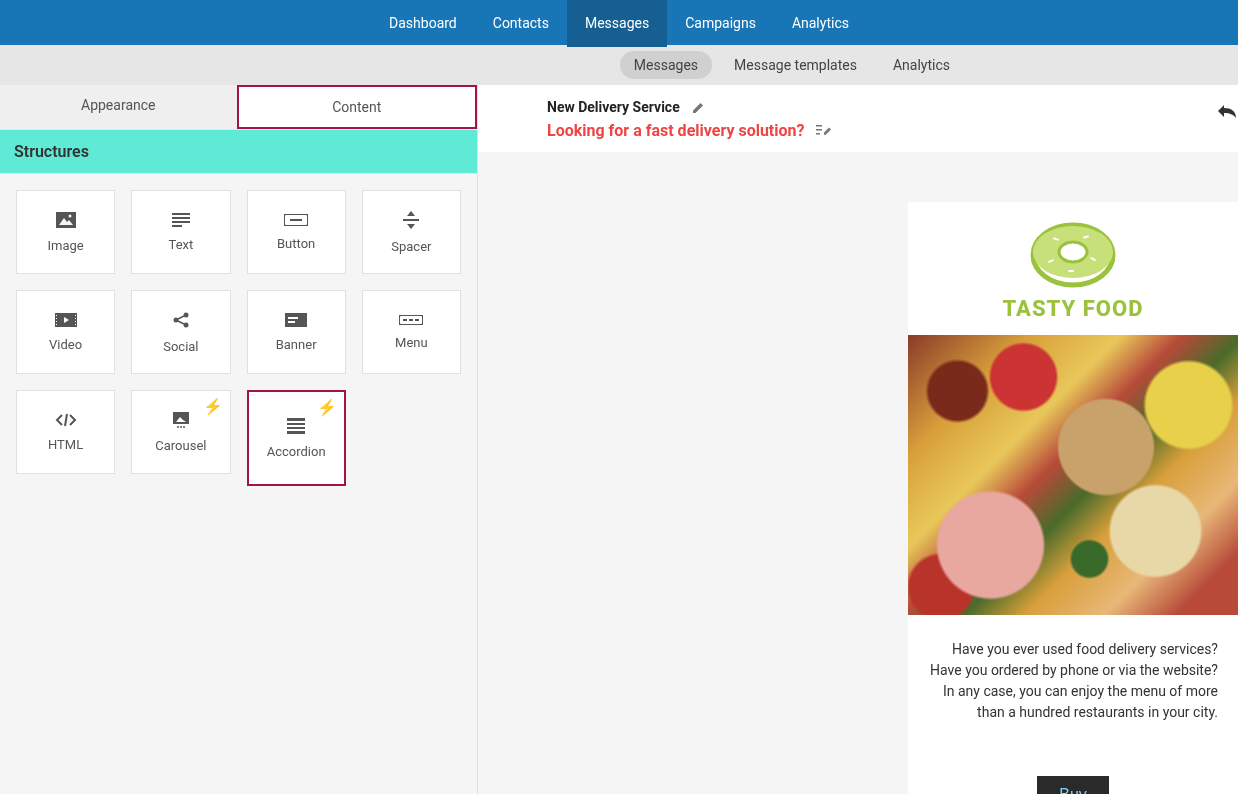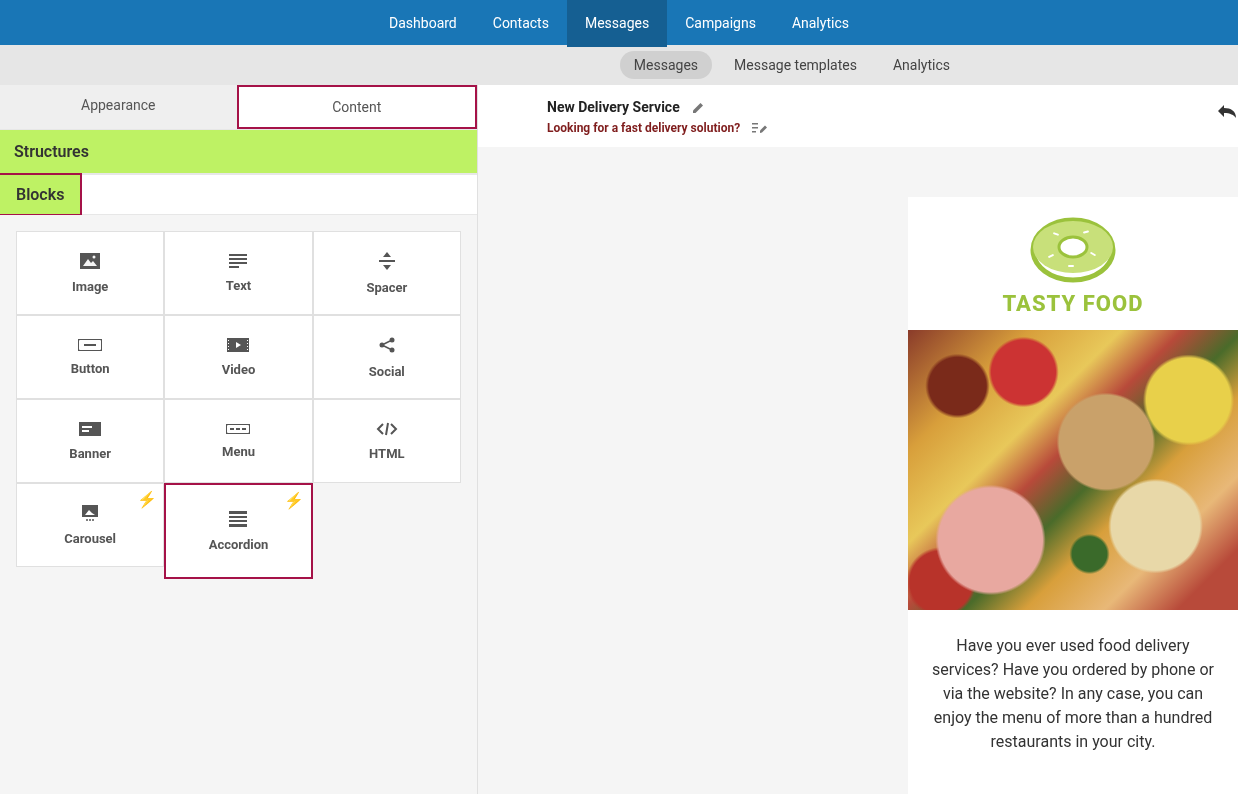--- a/index.html
+++ b/index.html
@@ -15,56 +15,56 @@
 
 .main { display: flex; height: calc(794px - 85px); }
 
 .sidebar { width: 478px; background: #f5f5f5; border-right: 1px solid #e0e0e0; display: flex; flex-direction: column; }
 
 .side-tabs { display: flex; background: #f0f0f0; }
 .side-tab { flex: 1; text-align: center; padding: 12px 12px; font-size: 14px; color: #555; cursor: pointer; background: #efefef; }
 .side-tab.active { background: #fff; }
 .side-tab.highlighted { border: 2px solid #a51248; }
 
-.section-header { padding: 12px 14px; font-size: 16px; font-weight: 600; color: #333; background: #bef264; border-bottom: 1px solid #e7e7e7; border-top: 1px solid #e7e7e7; }
+.section-header { padding: 12px 14px; font-size: 16px; font-weight: 600; color: #333; background: #5eead4; border-bottom: 1px solid #e7e7e7; border-top: 1px solid #e7e7e7; }
 .section-header.highlighted { display: inline-block; border: 2px solid #a51248; padding: 10px 16px; margin: -2px; }
 .section-header-wrap { background: #fff; border-bottom: 1px solid #e7e7e7; border-top: 1px solid #e7e7e7; }
 
-.blocks-grid { display: grid; grid-template-columns: repeat(3, 1fr); padding: 16px; background: #f5f5f5; font-weight: bold; }
+.blocks-grid { display: grid; grid-template-columns: repeat(4, 1fr); gap: 16px; padding: 16px; background: #f5f5f5; }
 .block-card { background: #fff; border: 1px solid #e0e0e0; height: 84px; display: flex; flex-direction: column; align-items: center; justify-content: center; cursor: grab; position: relative; }
 .block-card.highlighted { border: 2px solid #a51248; height: 96px;}
 .block-icon { color: #555; margin-bottom: 10px; display: flex; align-items: center; justify-content: center; font-size: 20px; }
 .block-label { font-size: 13px; color: #555; }
 .bolt { position: absolute; top: 6px; right: 6px; color: #555; font-size: 16px; }
 
 .msg-header { padding: 14px 28px 6px; position: relative; margin-left: 41px; }
 .msg-title-row { display: flex; align-items: center; gap: 12px; margin-bottom: 6px; }
 .msg-title { font-weight: 700; font-size: 14px; color: #222; }
-.msg-sub { font-weight: 700; font-size: 12px; color: #7f1d1d; }
+.msg-sub { font-weight: 700; font-size: 16px; color: #ef4444; }
 .edit-icon { color: #777; font-size: 13px; }
 .reply-icon { position: absolute; right: 0; top: 18px; font-size: 20px; color: #333; }
 
 .preview-wrap { flex: 1; display: flex; flex-direction: column; }
 .preview-canvas { flex: 1; background: #f5f5f5; display: flex; justify-content: flex-end; overflow: hidden; }
 .email-card { width: 330px; background: #fff; padding: 18px 0 12px; margin-top: 50px; text-align: center; }
 .logo-area { text-align: center; margin-bottom: 6px; }
 .donut-svg { margin: 0 auto; }
 .brand-name { color: #9bc23c; font-weight: 800; font-size: 22px; letter-spacing: 1px; margin-bottom: 14px; }
 .food-img { width: 100%; height: 280px; background: linear-gradient(135deg,#8a3b2a 0%, #d89f3b 20%, #e8c85a 35%, #b84a3a 45%, #4a6b2a 55%, #d89f3b 65%, #e8b878 78%, #b84a3a 90%); position: relative; overflow: hidden; }
 .food-img::before { content:""; position:absolute; inset:0; background:
  radial-gradient(circle at 15% 20%, #7a2a1a 0 8%, transparent 9%),
  radial-gradient(circle at 35% 15%, #c33 0 10%, transparent 11%),
  radial-gradient(circle at 60% 40%, #c9a16a 0 18%, transparent 19%),
  radial-gradient(circle at 85% 25%, #e8d04a 0 12%, transparent 13%),
  radial-gradient(circle at 25% 75%, #e8a8a0 0 16%, transparent 17%),
  radial-gradient(circle at 55% 80%, #3a6a2a 0 6%, transparent 7%),
  radial-gradient(circle at 75% 70%, #e8d8a8 0 14%, transparent 15%),
  radial-gradient(circle at 10% 90%, #b8332a 0 8%, transparent 9%);
 }
-.email-body-text { font-size: 16px; color: #333; line-height: 1.5; padding: 24px 20px 20px; text-align: center; }
+.email-body-text { font-size: 14px; color: #333; line-height: 1.5; padding: 24px 20px 20px; text-align: right; }
 .buy-btn { background: #2a2a2a; color: #7dd3fc; border: none; padding: 10px 22px; font-size: 16px; cursor: pointer; margin-top: 33px; }
 
 svg { display: block; }
 </style>
 </head>
 <body>
 
 <div class="topnav">
   <div class="topnav-item">Dashboard</div>
   <div class="topnav-item">Contacts</div>
@@ -81,23 +81,20 @@
 
 <div class="main">
   <div class="sidebar">
     <div class="side-tabs">
       <div class="side-tab">Appearance</div>
       <div class="side-tab active highlighted">Content</div>
     </div>
 
     <div class="section-header">Structures</div>
 
-    <div class="section-header-wrap">
-      <div class="section-header highlighted" style="border-top:2px solid #a51248;border-bottom:2px solid #a51248;">Blocks</div>
-    </div>
 
     <div class="blocks-grid">
       <div class="block-card">
         <div class="block-icon">
           <svg width="20" height="16" viewBox="0 0 20 16">
               <rect x="0" y="0" width="20" height="16" fill="#555"></rect>
               <polygon points="3,13 8,6 11,10 13,8 17,13" fill="#f5f5f5"></polygon>
               <circle cx="14" cy="4" r="1.5" fill="#f5f5f5"></circle>
             </svg>
         </div>
@@ -109,36 +106,36 @@
               <rect y="0" width="18" height="2" fill="#555"></rect>
               <rect y="4" width="18" height="2" fill="#555"></rect>
               <rect y="8" width="18" height="2" fill="#555"></rect>
               <rect y="12" width="10" height="2" fill="#555"></rect>
             </svg>
         </div>
         <div class="block-label">Text</div>
       </div>
       <div class="block-card">
         <div class="block-icon">
+          <svg width="24" height="12" viewBox="0 0 24 12">
+              <rect x="0" y="0" width="24" height="12" rx="2" fill="none" stroke="#555" stroke-width="2"></rect>
+              <rect x="6" y="5" width="12" height="2" fill="#555"></rect>
+            </svg>
+        </div>
+        <div class="block-label">Button</div>
+      </div>
+      <div class="block-card">
+        <div class="block-icon">
           <svg width="16" height="18" viewBox="0 0 16 18">
               <polygon points="8,0 4,5 12,5" fill="#555"></polygon>
               <rect x="0" y="8" width="16" height="2" fill="#555"></rect>
               <polygon points="8,18 4,13 12,13" fill="#555"></polygon>
             </svg>
         </div>
         <div class="block-label">Spacer</div>
-      </div>
-      <div class="block-card">
-        <div class="block-icon">
-          <svg width="24" height="12" viewBox="0 0 24 12">
-              <rect x="0" y="0" width="24" height="12" rx="2" fill="none" stroke="#555" stroke-width="2"></rect>
-              <rect x="6" y="5" width="12" height="2" fill="#555"></rect>
-            </svg>
-        </div>
-        <div class="block-label">Button</div>
       </div>
       <div class="block-card">
         <div class="block-icon">
           <svg width="22" height="14" viewBox="0 0 22 14">
               <rect x="0" y="0" width="22" height="14" fill="#555"></rect>
               <rect x="0" y="0" width="3" height="14" fill="#555"></rect>
               <rect x="19" y="0" width="3" height="14" fill="#555"></rect>
               <rect x="1" y="2" width="1" height="1" fill="#fff"></rect>
               <rect x="1" y="5" width="1" height="1" fill="#fff"></rect>
               <rect x="1" y="8" width="1" height="1" fill="#fff"></rect>

